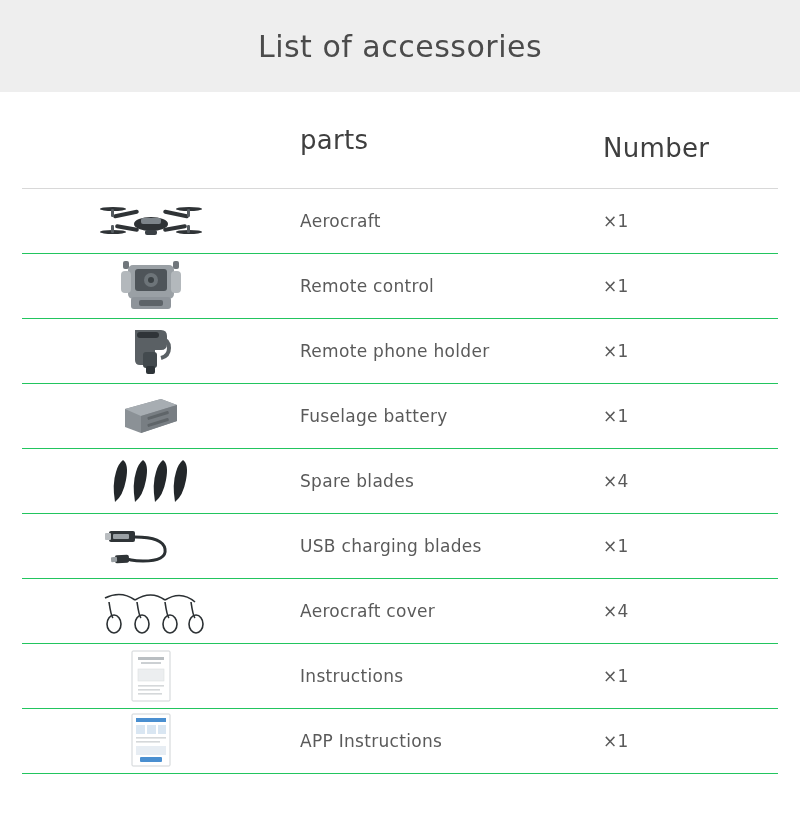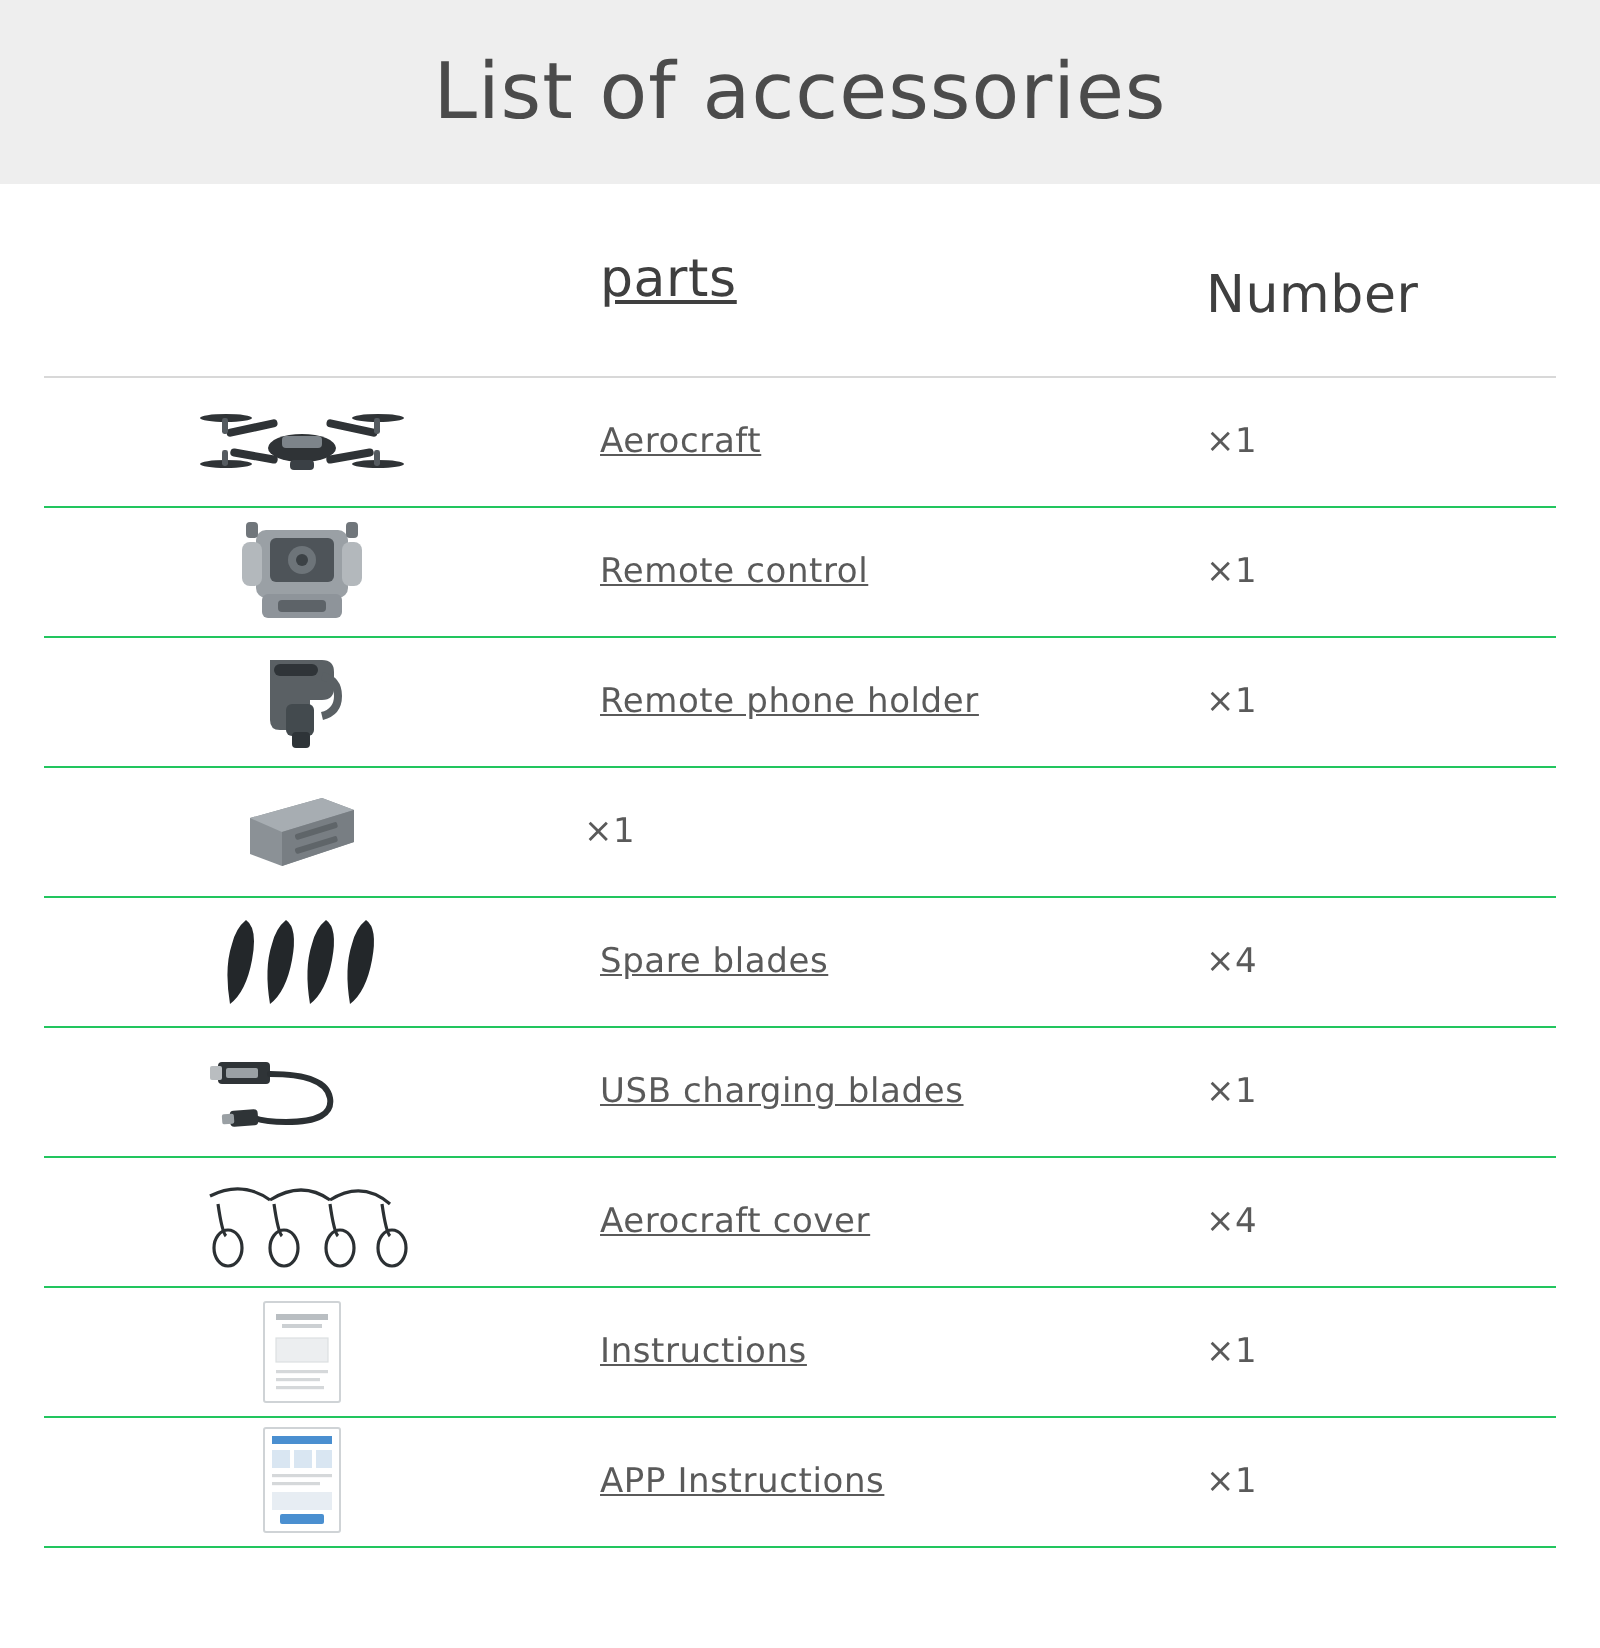--- a/index.html
+++ b/index.html
@@ -21,21 +21,21 @@
     background: #ffffff;
   }
   .header {
     height: 92px;
     background: #eeeeee;
     display: flex;
     align-items: center;
     justify-content: center;
   }
   .header-title {
-    font-size: 39px;
+    font-size: 30px;
     color: #4b4b4b;
     letter-spacing: 0.5px;
     font-weight: 400;
   }
   .table {
     padding: 0 22px;
     box-sizing: border-box;
   }
   .row {
     display: flex;
@@ -55,21 +55,20 @@
     align-items: center;
     justify-content: center;
     flex: 0 0 258px;
   }
   .col-part {
     flex: 1 1 auto;
     padding-left: 20px;
     font-size: 17px;
     color: #5a5a5a;
     letter-spacing: 0.3px;
-    text-decoration: underline;
   }
   .col-num {
     width: 175px;
     flex: 0 0 175px;
     font-size: 17px;
     color: #5a5a5a;
     padding-left: 12px;
     letter-spacing: 0.3px;
   }
   .head .col-part {
@@ -175,20 +174,21 @@
         <svg class="thumb" viewBox="0 0 120 58">
           <g>
             <path d="M34 22 L70 12 L86 18 L86 34 L50 46 L34 40 Z" fill="#8b9196"></path>
             <path d="M34 22 L70 12 L86 18 L50 29 Z" fill="#a7adb2"></path>
             <path d="M50 29 L86 18 L86 34 L50 46 Z" fill="#787e83"></path>
             <rect x="56" y="27" width="22" height="3" rx="1" fill="#5f6569" transform="rotate(-17 67 28)"></rect>
             <rect x="56" y="34" width="22" height="3" rx="1" fill="#5f6569" transform="rotate(-17 67 35)"></rect>
           </g>
         </svg>
       </div>
+      <div class="col-part">Fuselage battery</div>
       <div class="col-num">×1</div>
     </div>
 
     <div class="row item">
       <div class="col-img">
         <svg class="thumb" viewBox="0 0 120 58">
           <g fill="#23272a">
             <path d="M32 8 q6 4 3 20 q-3 16 -11 22 q-3 -18 1 -30 q2 -8 7 -12 z"></path>
             <path d="M52 8 q6 4 3 20 q-3 16 -11 22 q-3 -18 1 -30 q2 -8 7 -12 z"></path>
             <path d="M72 8 q6 4 3 20 q-3 16 -11 22 q-3 -18 1 -30 q2 -8 7 -12 z"></path>

